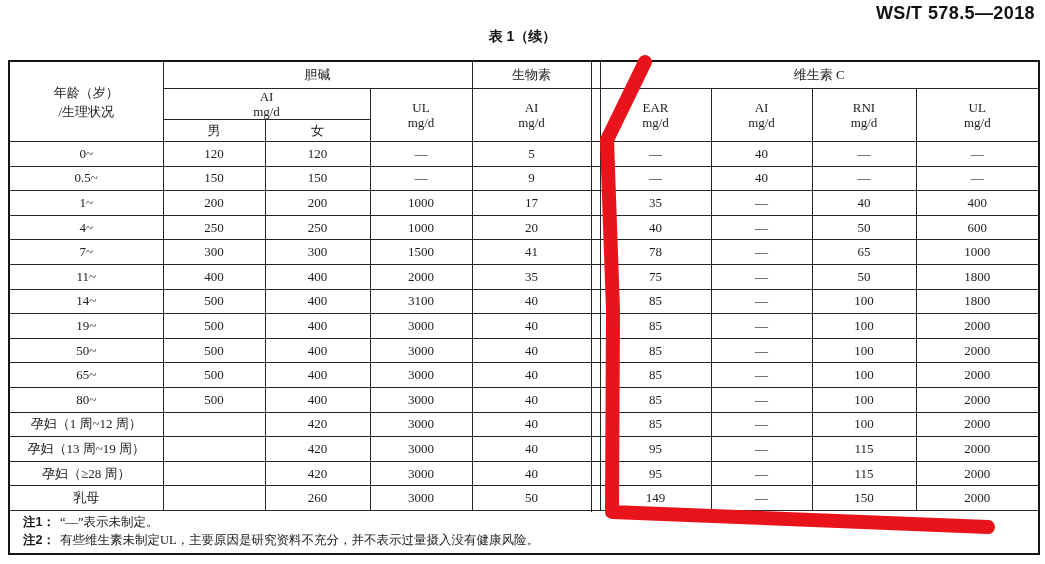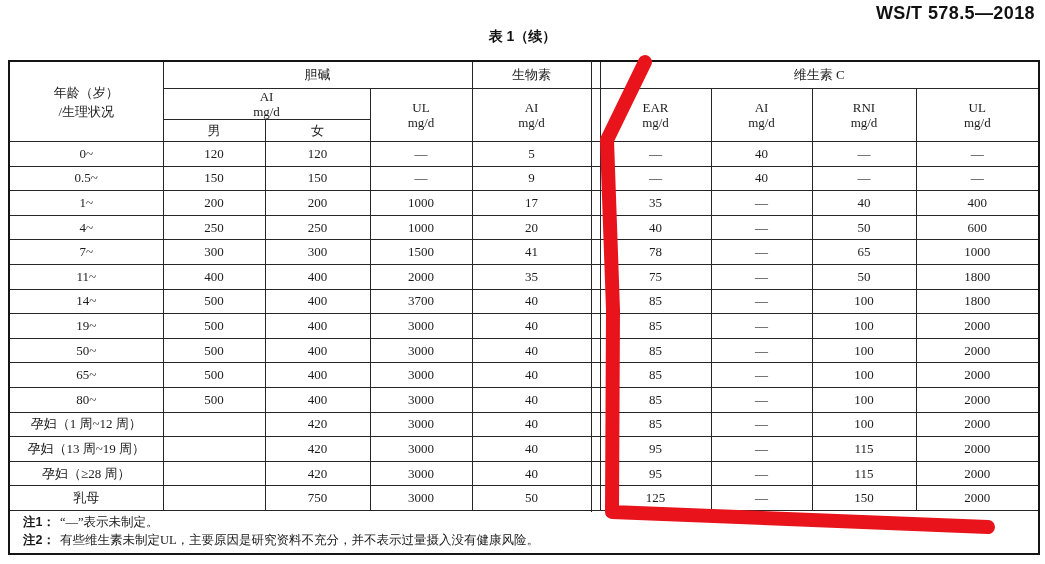--- a/index.html
+++ b/index.html
@@ -192,21 +192,21 @@
           <td class="biotin-col">35</td>
           <td>75</td>
           <td>—</td>
           <td>50</td>
           <td>1800</td>
         </tr>
         <tr>
           <td>14~</td>
           <td>500</td>
           <td>400</td>
-          <td>3700</td>
+          <td>3100</td>
           <td class="biotin-col">40</td>
           <td>85</td>
           <td>—</td>
           <td>100</td>
           <td>1800</td>
         </tr>
         <tr>
           <td>19~</td>
           <td>500</td>
           <td>400</td>
@@ -279,24 +279,24 @@
           <td>3000</td>
           <td class="biotin-col">40</td>
           <td>95</td>
           <td>—</td>
           <td>115</td>
           <td>2000</td>
         </tr>
         <tr>
           <td>乳母</td>
           <td></td>
-          <td>750</td>
+          <td>260</td>
           <td>3000</td>
           <td class="biotin-col">50</td>
-          <td>125</td>
+          <td>149</td>
           <td>—</td>
           <td>150</td>
           <td>2000</td>
         </tr>
       </tbody>
     <tbody>
       <tr class="notes-row">
         <td colspan="9">
           <div class="note">
             <span class="note-label">注1：</span><span>“—”表示未制定。</span>

